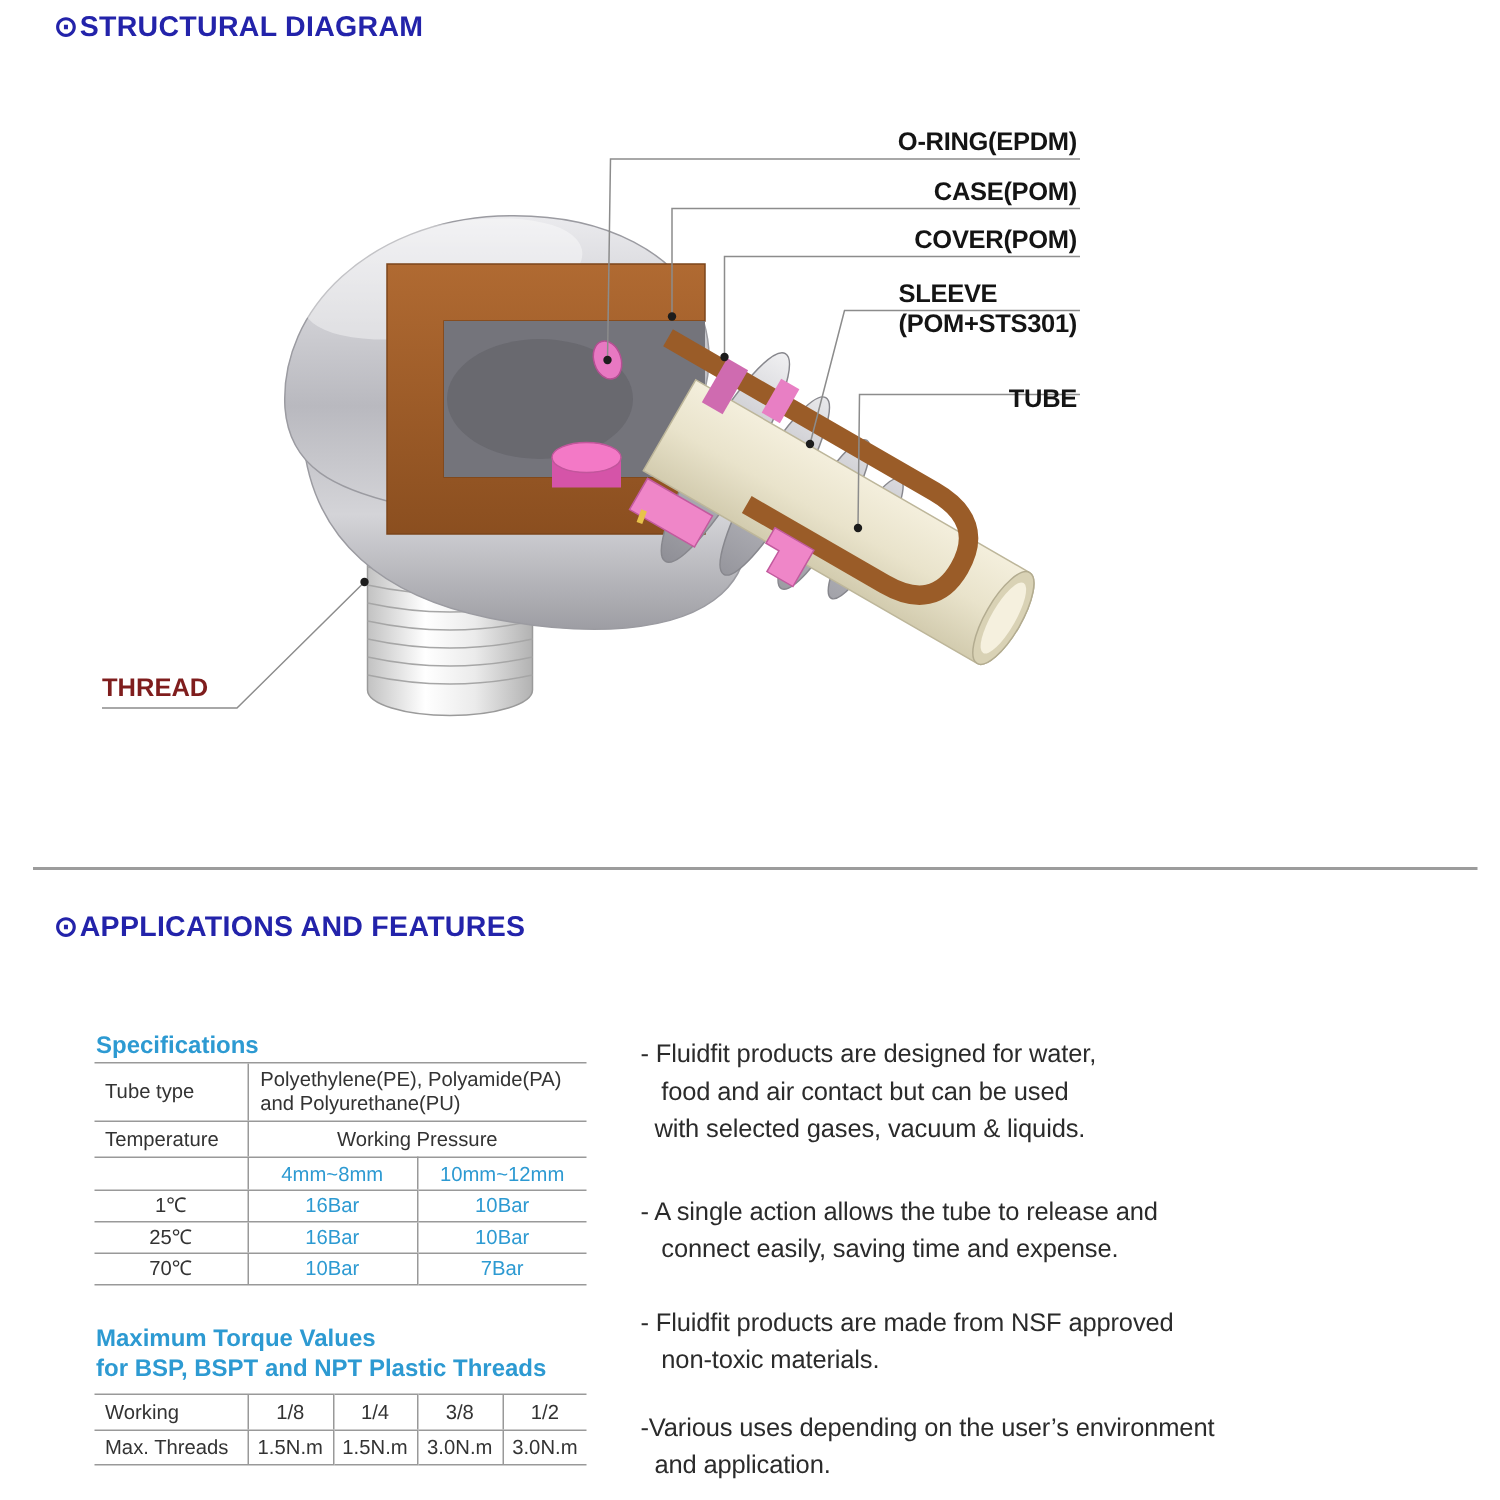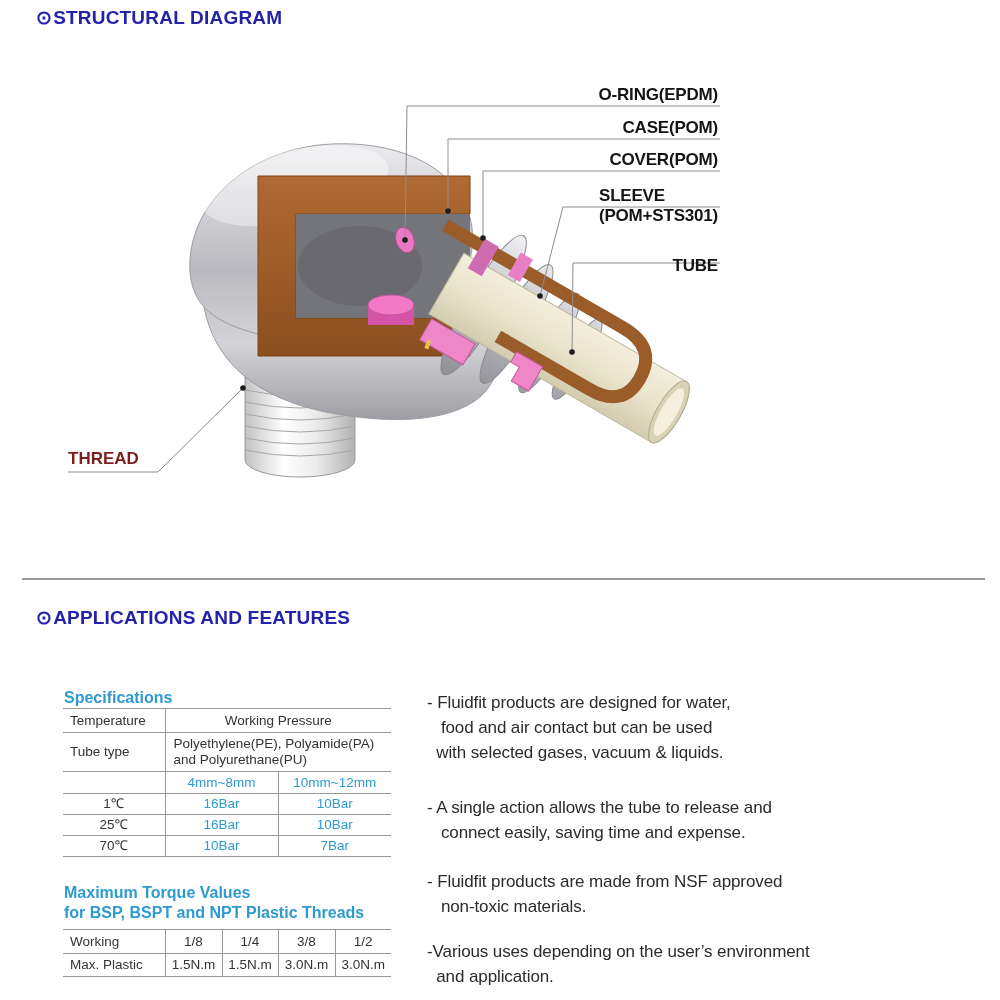--- a/index.html
+++ b/index.html
@@ -146,27 +146,27 @@
 <div class="tbl-title" style="left:64px;top:688px;">Specifications</div>
 
 <table class="grid" style="left:63px;top:708px;width:328px;">
   <colgroup>
       <col style="width:102px">
       <col style="width:113px">
       <col style="width:113px">
     </colgroup>
   <tbody>
   <tr>
-    <td class="lab" style="height:21px;">Temperature</td>
-    <td class="vl ctr" colspan="2">Working Pressure</td>
-  </tr>
-  <tr>
     <td class="lab" style="height:36px;">Tube type</td>
     <td class="vl pre" colspan="2" style="padding-left:8px;">Polyethylene(PE), Polyamide(PA)
 and Polyurethane(PU)</td>
+  </tr>
+  <tr>
+    <td class="lab" style="height:21px;">Temperature</td>
+    <td class="vl ctr" colspan="2">Working Pressure</td>
   </tr>
   <tr>
     <td style="height:19px;"></td>
     <td class="vl ctr cyan">4mm~8mm</td>
     <td class="vl ctr cyan">10mm~12mm</td>
   </tr>
   <tr>
     <td class="ctr" style="height:18px;">1℃</td>
     <td class="vl ctr cyan">16Bar</td>
     <td class="vl ctr cyan">10Bar</td>
@@ -199,21 +199,21 @@
     </colgroup>
   <tbody>
       <tr>
     <td class="lab" style="height:21px;">Working</td>
     <td class="vl ctr">1/8</td>
     <td class="vl ctr">1/4</td>
     <td class="vl ctr">3/8</td>
     <td class="vl ctr">1/2</td>
   </tr>
   <tr>
-    <td class="lab" style="height:20px;">Max. Plastic</td>
+    <td class="lab" style="height:20px;">Max. Threads</td>
     <td class="vl ctr">1.5N.m</td>
     <td class="vl ctr">1.5N.m</td>
     <td class="vl ctr">3.0N.m</td>
     <td class="vl ctr">3.0N.m</td>
   </tr>
 </tbody>
   </table>
 
 <div class="feat" style="top:690px;">- Fluidfit products are designed for water,
    food and air contact but can be used

